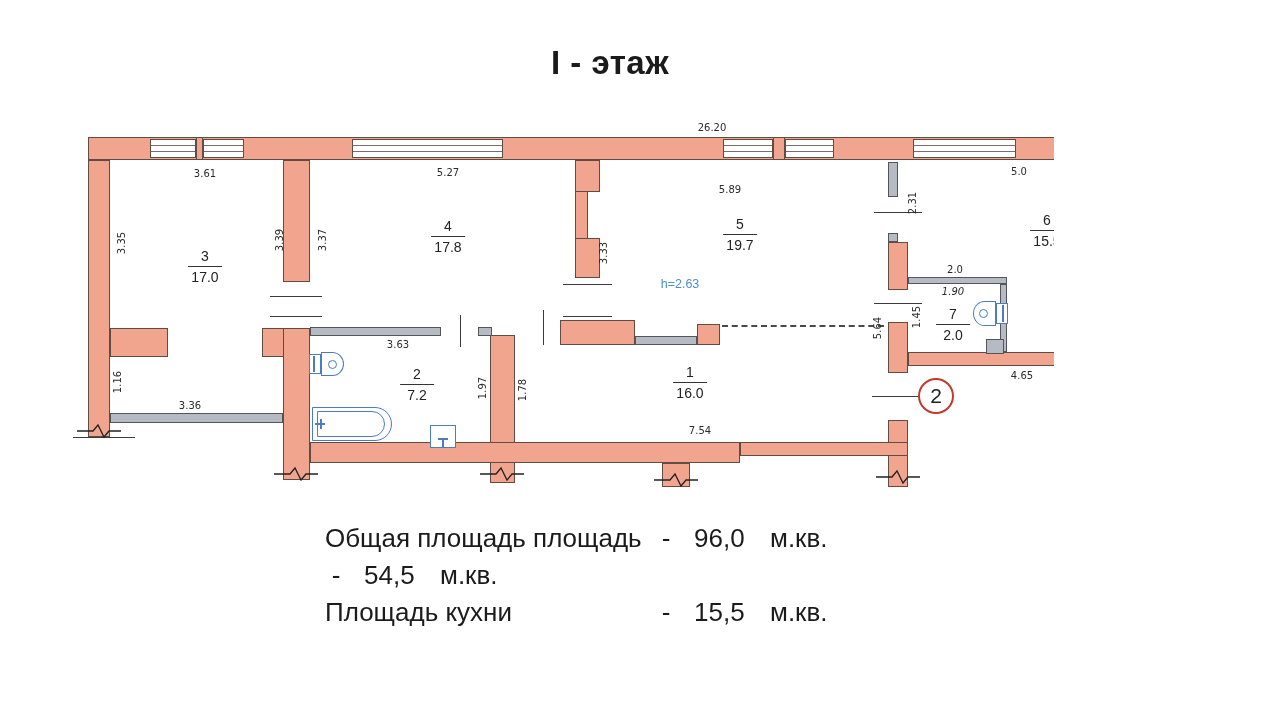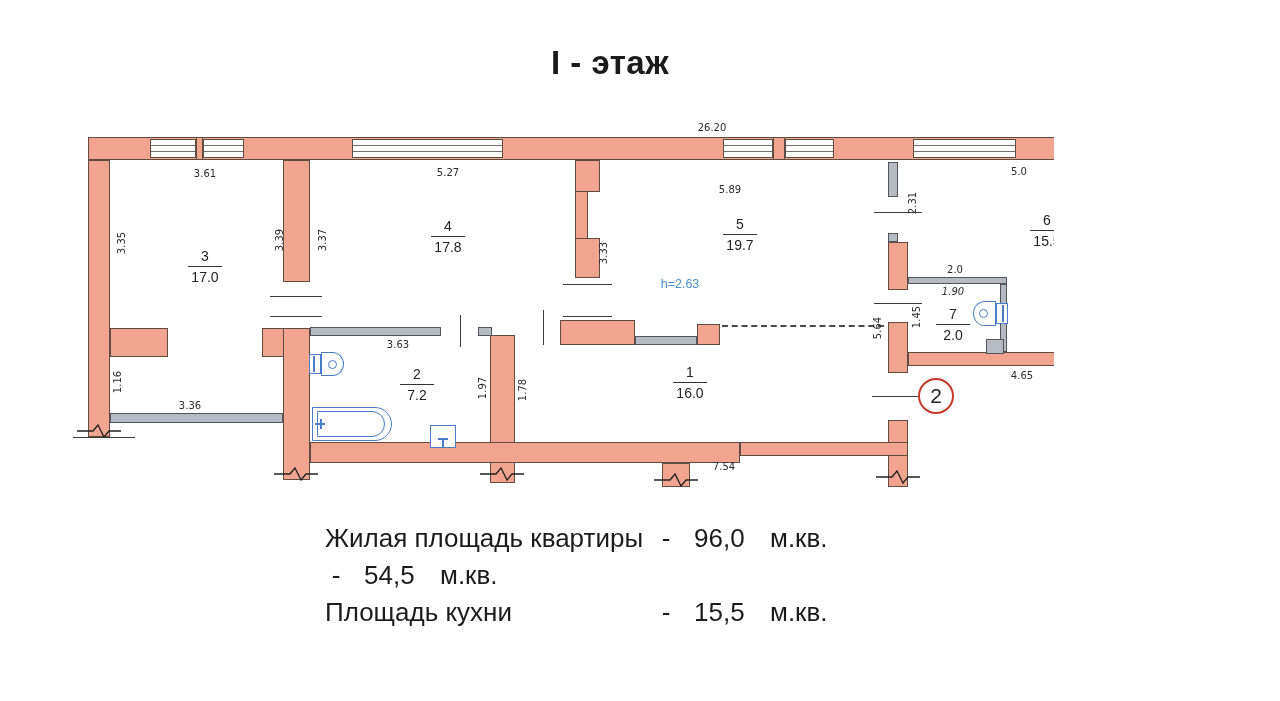--- a/index.html
+++ b/index.html
@@ -182,21 +182,21 @@
 
     <div class="dim" style="left:712px;top:128px;text-align:center;">26.20</div>
     <div class="dim" style="left:205px;top:174px;">3.61</div>
     <div class="dim" style="left:448px;top:173px;text-align:right;">5.27</div>
     <div class="dim" style="left:730px;top:190px;">5.89</div>
     <div class="dim" style="left:1019px;top:172px;">5.0</div>
     <div class="dim" style="left:955px;top:270px;">2.0</div>
     <div class="dim" style="left:953px;top:292px;font-style:italic;">1.90</div>
     <div class="dim" style="left:398px;top:345px;">3.63</div>
     <div class="dim" style="left:190px;top:406px;">3.36</div>
-    <div class="dim" style="left:724px;top:431px;margin-top:36px;">7.54</div>
+    <div class="dim" style="left:700px;top:431px;">7.54</div>
     <div class="dim" style="left:1022px;top:376px;">4.65</div>
     <div class="dim v" style="left:122px;top:243px;">3.35</div>
     <div class="dim v" style="left:280px;top:240px;">3.39</div>
     <div class="dim v" style="left:323px;top:240px;">3.37</div>
     <div class="dim v" style="left:604px;top:253px;">3.33</div>
     <div class="dim v" style="left:913px;top:203px;">2.31</div>
     <div class="dim v" style="left:917px;top:317px;">1.45</div>
     <div class="dim v" style="left:878px;top:328px;">5.64</div>
     <div class="dim v" style="left:1132px;top:263px;">3.89</div>
     <div class="dim v" style="left:118px;top:382px;">1.16</div>
@@ -235,21 +235,21 @@
     <div class="hnote" style="left:680px;top:284px;">h=2.63</div>
 
     <div class="badge" style="left:918px;top:378px;">
       <span>2</span>
     </div>
 
   </div>
 
   <div class="summary">
     <div class="srow">
-      <span class="slabel">Жилая площадь квартиры</span>
+      <span class="slabel">Общая площадь площадь</span>
       <span class="sdash">-</span>
       <span class="sval">96,0</span>
       <span class="sunit">м.кв.</span>
     </div>
     <div class="srow">
       <span class="sdash">-</span>
       <span class="sval">54,5</span>
       <span class="sunit">м.кв.</span>
     </div>
     <div class="srow">

